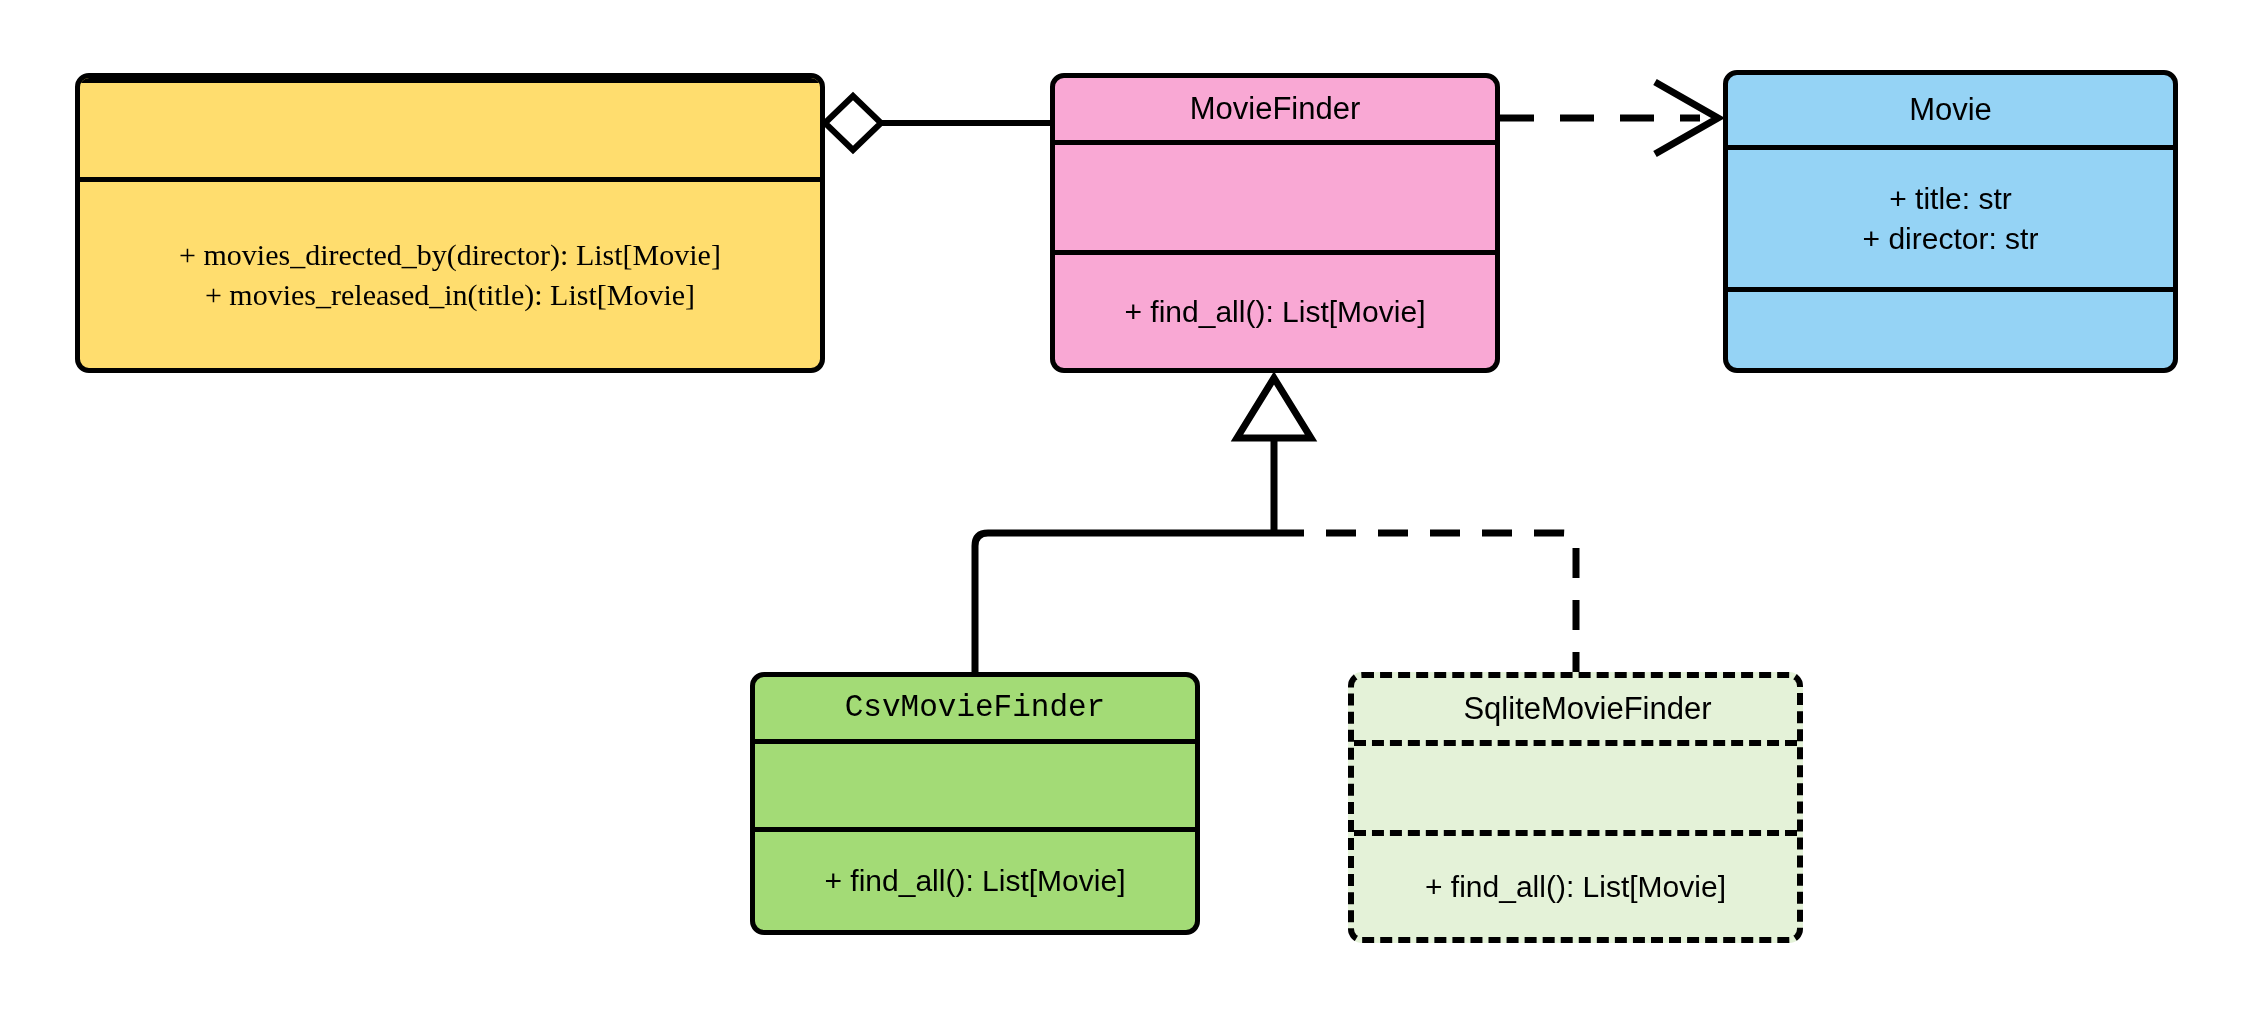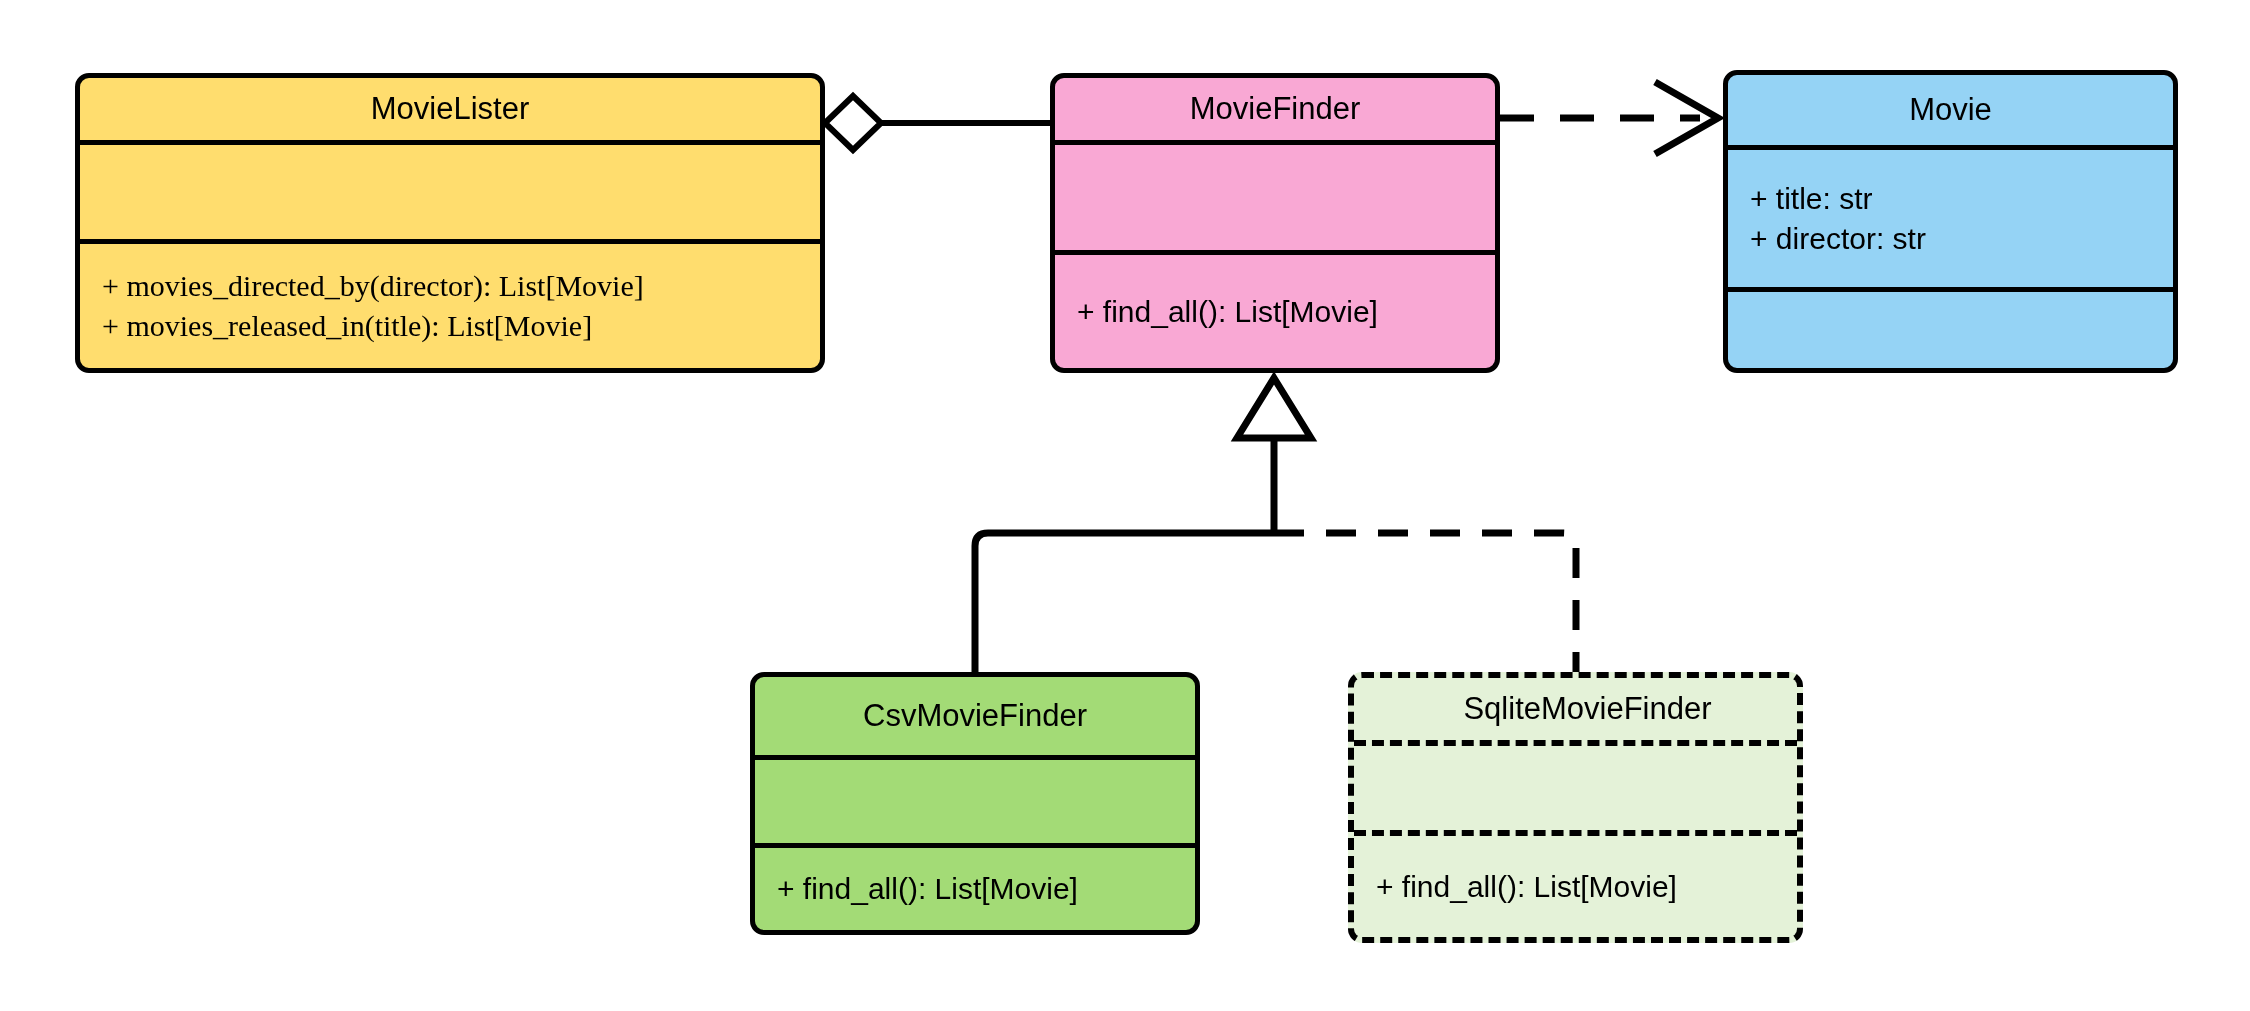--- a/index.html
+++ b/index.html
@@ -69,21 +69,21 @@
     padding: 0 22px;
     display: flex;
     flex-direction: column;
     justify-content: center;
   }
   .member {
     font-size: 30px;
     color: #000000;
     line-height: 1.33;
     white-space: nowrap;
-    text-align: left;
+    text-align: center;
   }
   .empty-compartment {
     
   }
 </style>
 </head>
 <body>
 
 <div id="diagram-canvas">
 
@@ -105,23 +105,20 @@
 
       <line x1="1274" y1="438" x2="1274" y2="533" stroke="#000000" stroke-width="7"></line>
 
       <path d="M 1274 533 L 988 533 Q 975 533 975 546 L 975 672" fill="none" stroke="#000000" stroke-width="7" stroke-linecap="butt"></path>
 
       <path d="M 1274 533 L 1563 533 Q 1576 533 1576 546 L 1576 672" fill="none" stroke="#000000" stroke-width="7" stroke-dasharray="30,22" stroke-linecap="butt"></path>
     </g>
   </svg>
 
   <div class="uml-class" style="left:75px; top:73px; width:750px; height:300px; background:#FFDD6E;">
-    <div class="compartment name-compartment" style="height:62px;">
-      <div class="class-name">MovieLister</div>
-    </div>
     <div class="compartment sep empty-compartment" style="height:99px;"></div>
     <div class="compartment sep member-list" style="flex:1;font-family:Liberation Serif, serif;">
       <div class="member">+ movies_directed_by(director): List[Movie]</div>
       <div class="member">+ movies_released_in(title): List[Movie]</div>
     </div>
   </div>
 
   <div class="uml-class" style="left:1050px; top:73px; width:450px; height:300px; background:#f9a8d4;">
     <div class="compartment name-compartment" style="height:62px;">
       <div class="class-name">MovieFinder</div>
@@ -137,21 +134,21 @@
       <div class="class-name">Movie</div>
     </div>
     <div class="compartment sep member-list" style="height:142px;">
       <div class="member">+ title: str</div>
       <div class="member">+ director: str</div>
     </div>
     <div class="compartment sep empty-compartment" style="flex:1;"></div>
   </div>
 
   <div class="uml-class" style="left:750px; top:672px; width:450px; height:263px; background:#A3DB76;">
-    <div class="compartment name-compartment" style="height:78px;">
+    <div class="compartment name-compartment" style="height:62px;font-family:Liberation Mono, monospace;">
       <div class="class-name">CsvMovieFinder</div>
     </div>
     <div class="compartment sep empty-compartment" style="height:88px;"></div>
     <div class="compartment sep member-list" style="flex:1;">
       <div class="member">+ find_all(): List[Movie]</div>
     </div>
   </div>
 
   <div class="uml-class dashed" style="left:1348px; top:672px; width:455px; height:271px; background:#E4F2D8;">
     <div class="compartment name-compartment" style="height:62px;padding-left:24px;">

